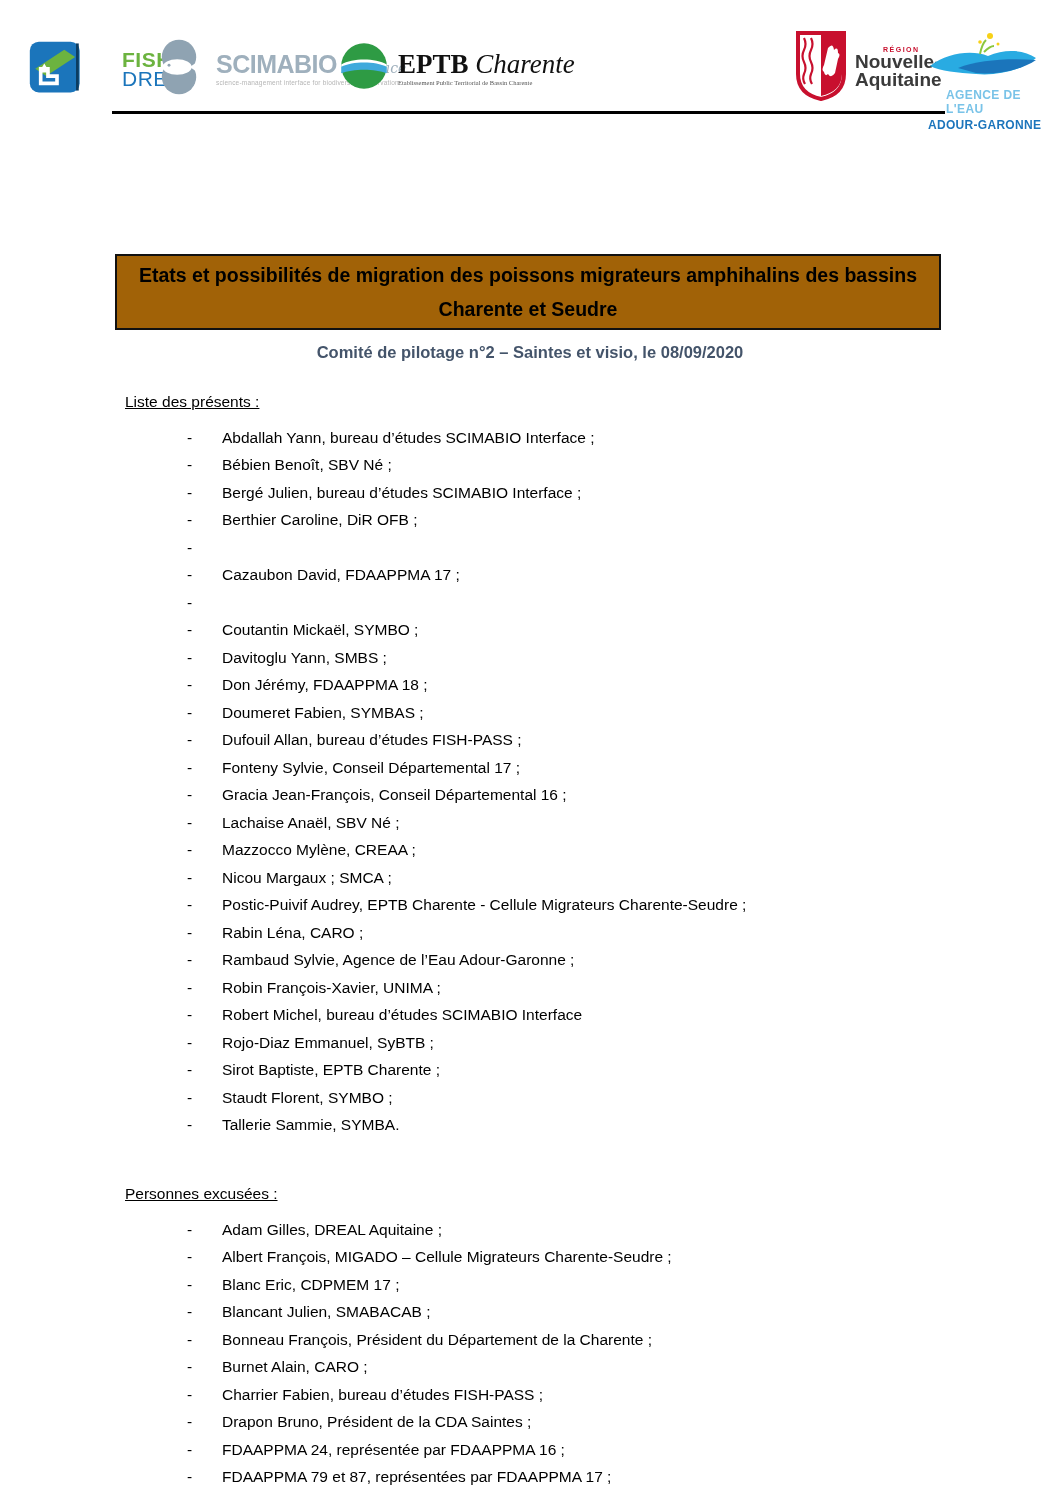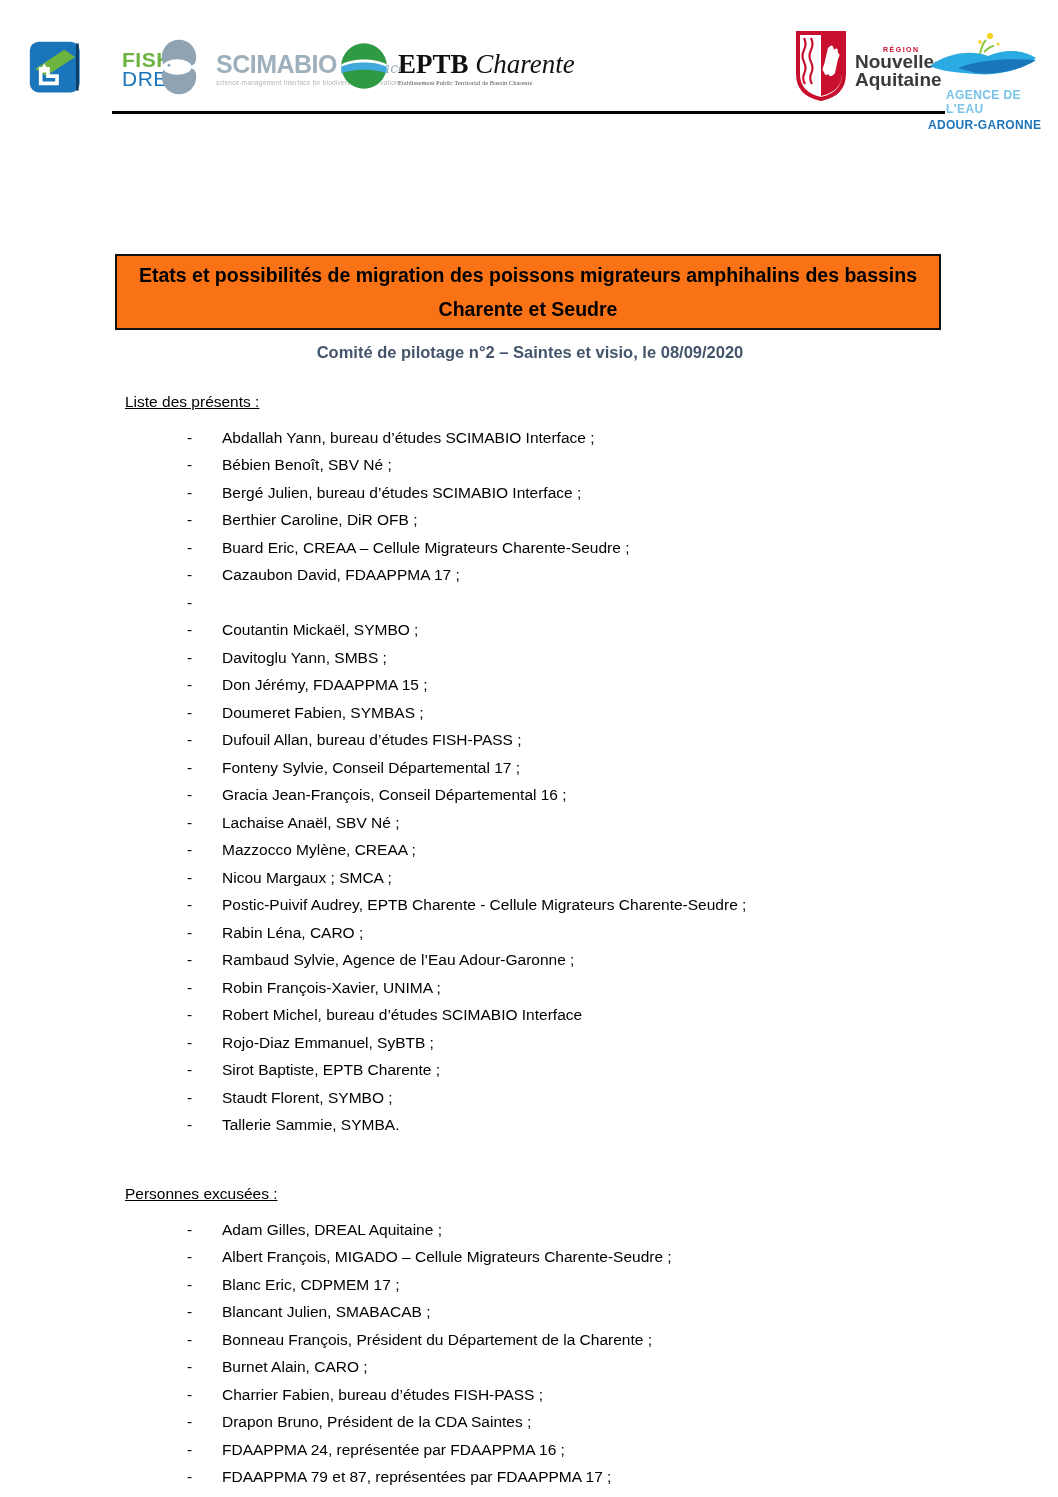--- a/index.html
+++ b/index.html
@@ -34,21 +34,21 @@
   .na-text{line-height:.95;}
   .na-region{font-size:7px;color:#c8102e;font-weight:bold;letter-spacing:1.5px;text-align:left;margin-left:28px;}
   .na-name{font-size:19px;font-weight:bold;color:#3a3a3a;}
   .logo-ag{left:928px;top:30px;flex-direction:column;align-items:flex-start;gap:2px;}
   .ag-l1{font-size:12px;color:#79c3e8;font-weight:bold;letter-spacing:.4px;margin-left:18px;}
   .ag-l2{font-size:12px;color:#1c75bc;font-weight:bold;letter-spacing:.3px;}
   
   .top-rule{position:absolute;left:112px;top:111px;width:833px;height:3px;background:#000;}
   .title-box{
     margin:127px 0 0 115px;width:826px;
-    border:2px solid #111;background:#f97316;
+    border:2px solid #111;background:#a16207;
     text-align:center;font-weight:bold;font-size:19.5px;line-height:34px;
     padding:2px 8px;box-sizing:border-box;
   }
   .subtitle{
     margin:13px 0 0 115px;width:830px;text-align:center;
     font-weight:bold;font-size:16.5px;color:#44546a;
   }
   
   .section-heading{
     margin:31px 0 0 125px;
@@ -167,40 +167,39 @@
       <li class="entry">
         <span class="dash">-</span>
         <span class="entry-text">Bergé Julien, bureau d’études SCIMABIO Interface ;</span>
       </li>
       <li class="entry">
         <span class="dash">-</span>
         <span class="entry-text">Berthier Caroline, DiR OFB ;</span>
       </li>
       <li class="entry">
         <span class="dash">-</span>
-        <span class="entry-text">Buard Eric, CREAA – Cellule Migrateurs Charente-Seudre ;</span>
       </li>
       <li class="entry">
         <span class="dash">-</span>
         <span class="entry-text">Cazaubon David, FDAAPPMA 17 ;</span>
       </li>
       <li class="entry">
         <span class="dash">-</span>
       </li>
       <li class="entry">
         <span class="dash">-</span>
         <span class="entry-text">Coutantin Mickaël, SYMBO ;</span>
       </li>
       <li class="entry">
         <span class="dash">-</span>
         <span class="entry-text">Davitoglu Yann, SMBS ;</span>
       </li>
       <li class="entry">
         <span class="dash">-</span>
-        <span class="entry-text">Don Jérémy, FDAAPPMA 15 ;</span>
+        <span class="entry-text">Don Jérémy, FDAAPPMA 18 ;</span>
       </li>
       <li class="entry">
         <span class="dash">-</span>
         <span class="entry-text">Doumeret Fabien, SYMBAS ;</span>
       </li>
       <li class="entry">
         <span class="dash">-</span>
         <span class="entry-text">Dufouil Allan, bureau d’études FISH-PASS ;</span>
       </li>
       <li class="entry">

